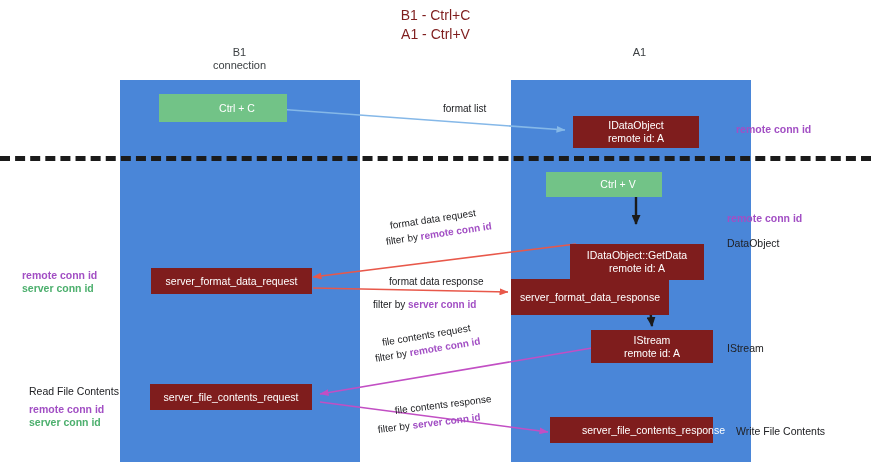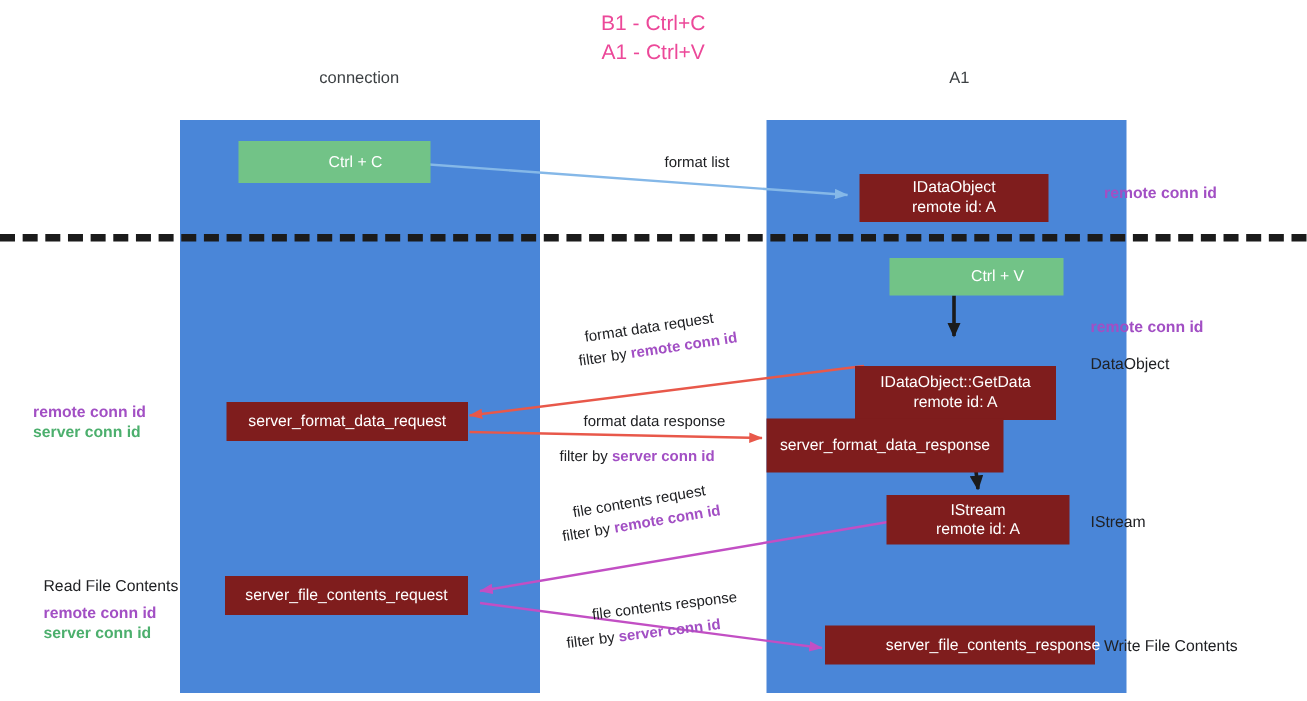--- a/index.html
+++ b/index.html
@@ -4,21 +4,21 @@
 <style>
   html,body{margin:0;padding:0;background:#ffffff;}
   body{width:871px;height:467px;position:relative;overflow:hidden;
        font-family:"Liberation Sans","DejaVu Sans",sans-serif;
        color:#202124;}
   .canvas{position:absolute;inset:0;width:871px;height:467px;}
   svg.layer{position:absolute;left:0;top:0;width:871px;height:467px;overflow:visible;}
   .lane{position:absolute;background:#4a86d8;}
   .lane-hdr{position:absolute;text-align:center;font-size:11px;line-height:13px;color:#3c4043;}
   .title{position:absolute;left:0;top:6px;width:871px;text-align:center;
-         font-size:14px;line-height:19px;color:#ec4899;}
+         font-size:14px;line-height:19px;color:#7f1d1d;}
   .box{position:absolute;display:flex;flex-direction:column;align-items:center;
        justify-content:center;color:#ffffff;font-size:10.5px;line-height:13px;
        text-align:center;box-sizing:border-box;}
   .orange{background:#7f1d1d;}
   .green{background:#72c387;padding-left:28px;}
   .ann{position:absolute;font-size:10.5px;line-height:14px;white-space:nowrap;}
   .purple{color:#a24fc4;font-weight:bold;}
   .greenT{color:#4caf6d;font-weight:bold;}
   .plain{color:#202124;}
   .lbl{position:absolute;font-size:10px;line-height:13px;white-space:nowrap;color:#202124;}
@@ -33,20 +33,21 @@
 <body>
 
 <div class="canvas">
 
   <div class="title">
     <div>B1 - Ctrl+C</div>
     <div>A1 - Ctrl+V</div>
   </div>
 
   <div class="lane-hdr" style="left:152px;top:46px;width:175px;">
+    <div>B1</div>
     <div>connection</div>
   </div>
   <div class="lane-hdr" style="left:552px;top:46px;width:175px;">
     <div>A1</div>
   </div>
 
   <div class="lane" style="left:120px;top:80px;width:240px;height:382px;"></div>
   <div class="lane" style="left:511px;top:80px;width:240px;height:382px;"></div>
 
   <svg class="layer" viewBox="0 0 871 467">
@@ -84,21 +85,21 @@
 
   <div class="box green" style="left:159px;top:94px;width:128px;height:28px;">
     <span>Ctrl + C</span>
   </div>
 
   <div class="box orange" style="left:573px;top:116px;width:126px;height:32px;">
     <span>IDataObject</span>
     <span>remote id: A</span>
   </div>
 
-  <div class="box green" style="left:593px;top:172px;width:116px;height:25px;">
+  <div class="box green" style="left:546px;top:172px;width:116px;height:25px;">
     <span>Ctrl + V</span>
   </div>
 
   <div class="box orange" style="left:570px;top:244px;width:134px;height:36px;">
     <span>IDataObject::GetData</span>
     <span>remote id: A</span>
   </div>
 
   <div class="box orange" style="left:591px;top:330px;width:122px;height:33px;">
     <span>IStream</span>
@@ -110,21 +111,21 @@
   </div>
 
   <div class="box orange" style="left:511px;top:279px;width:158px;height:36px;">
     <span>server_format_data_response</span>
   </div>
 
   <div class="box orange" style="left:150px;top:384px;width:162px;height:26px;">
     <span>server_file_contents_request</span>
   </div>
 
-  <div class="box orange" style="left:550px;top:417px;width:180px;height:26px;padding-left:44px;">
+  <div class="box orange" style="left:550px;top:417px;width:163px;height:26px;padding-left:44px;">
     <span>server_file_contents_response</span>
   </div>
 
   <div class="lbl" style="left:399px;top:102px;margin-left:44px;">format list</div>
 
   <div class="lbl rot-a" style="left:389px;top:219px;">format data request</div>
   <div class="lbl rot-a" style="left:385px;top:235px;">
     <span>filter by </span><b class="purple">remote conn id</b>
   </div>
 

